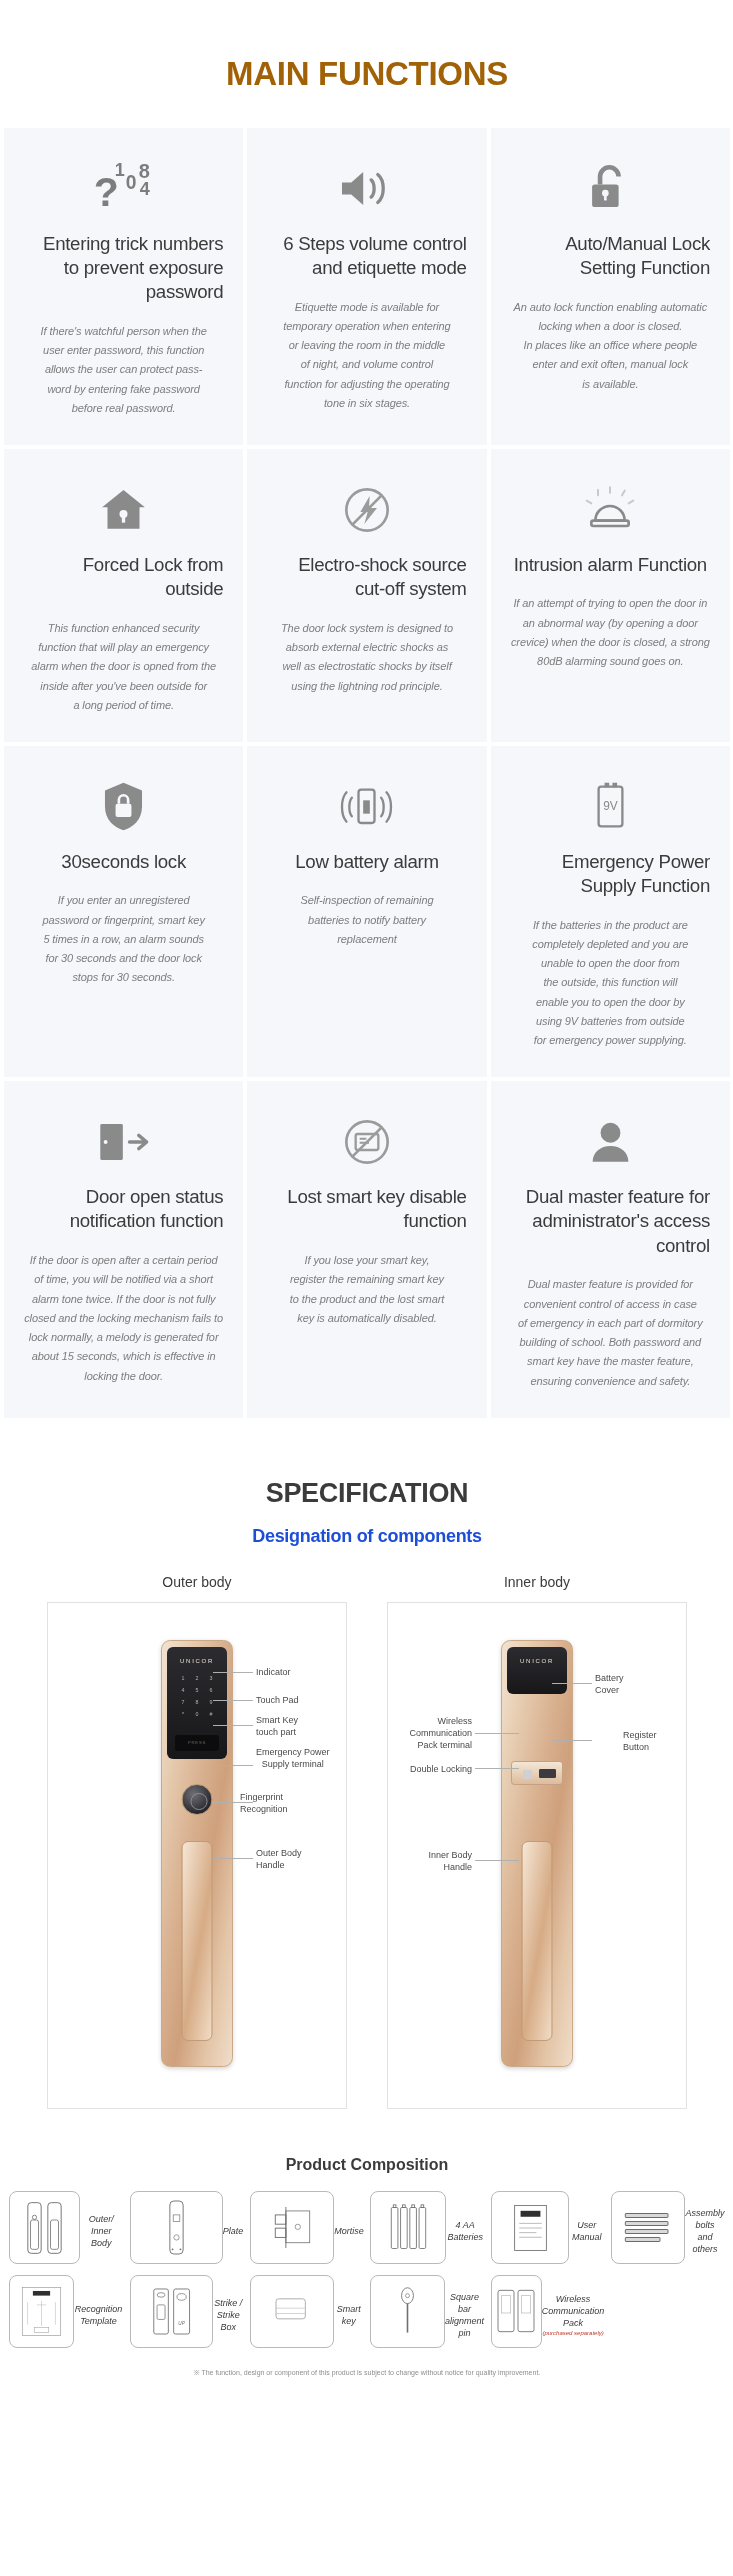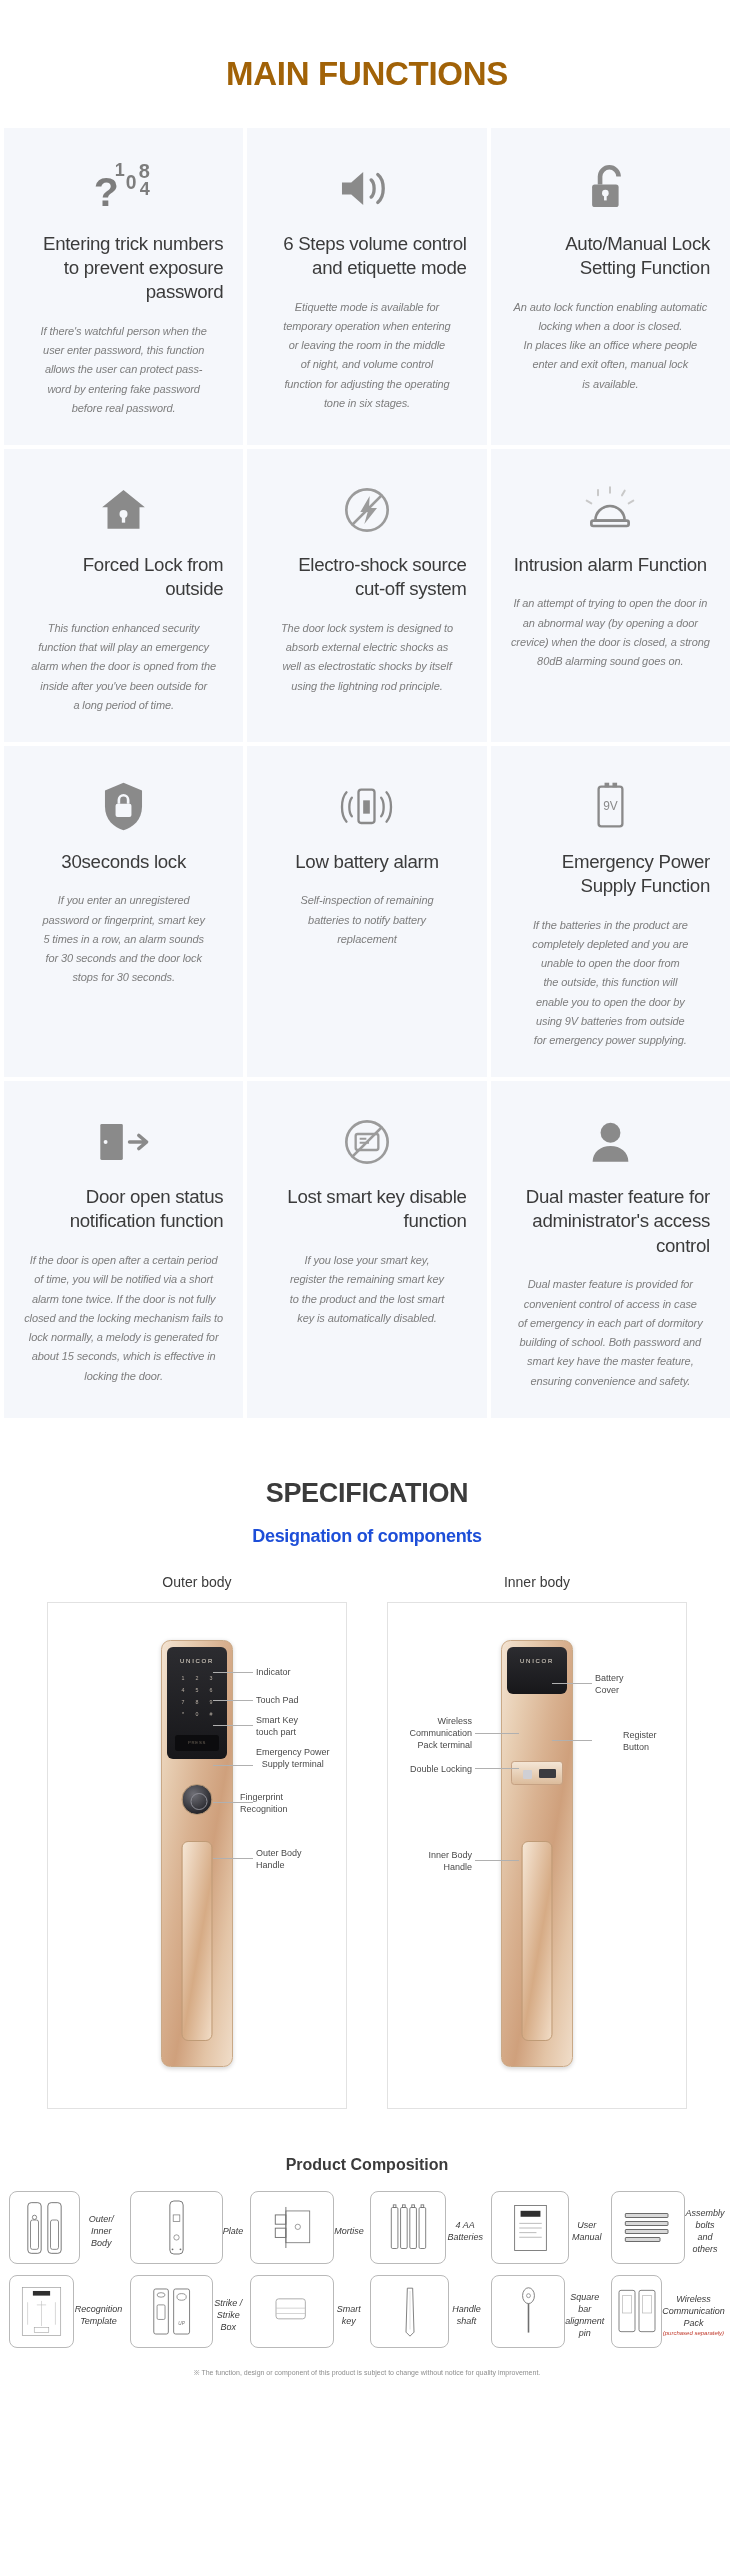--- a/index.html
+++ b/index.html
@@ -638,29 +638,20 @@
       <div class="pc-box">
         <svg width="48" height="47" viewBox="0 0 72 70">
             <rect x="12" y="16" width="44" height="30" rx="4" stroke="#9a9a9a" stroke-width="1.2" fill="none"></rect>
             <line x1="12" y1="38" x2="56" y2="38" stroke="#c0c0c0" stroke-width="1"></line>
             <line x1="12" y1="30" x2="56" y2="30" stroke="#c0c0c0" stroke-width="1"></line>
           </svg>
       </div>
       <div class="pc-label">Smart key</div>
     </div>
 
-    <div class="pc-item">
-      <div class="pc-box">
-        <svg width="32" height="55" viewBox="0 0 48 82">
-            <path d="M20 6h8l2 66-6 6-6-6z" stroke="#6f6f6f" stroke-width="1.3" fill="none"></path>
-            <line x1="24" y1="10" x2="24" y2="68" stroke="#c4c4c4" stroke-width="0.8"></line>
-          </svg>
-      </div>
-      <div class="pc-label">Handle shaft</div>
-    </div>
 
     <div class="pc-item">
       <div class="pc-box">
         <svg width="29" height="53" viewBox="0 0 44 80">
             <ellipse cx="22" cy="16" rx="9" ry="12" stroke="#6f6f6f" stroke-width="1.3" fill="none"></ellipse>
             <line x1="22" y1="28" x2="22" y2="72" stroke="#6f6f6f" stroke-width="2.4"></line>
             <circle cx="22" cy="16" r="3" stroke="#6f6f6f" stroke-width="1" fill="none"></circle>
           </svg>
       </div>
       <div class="pc-label">Square bar

